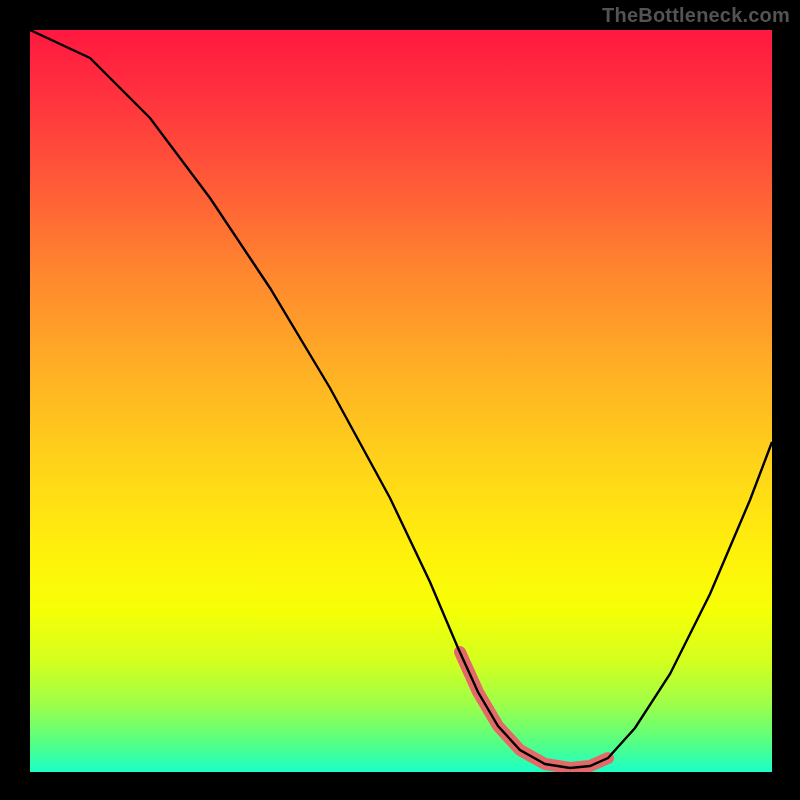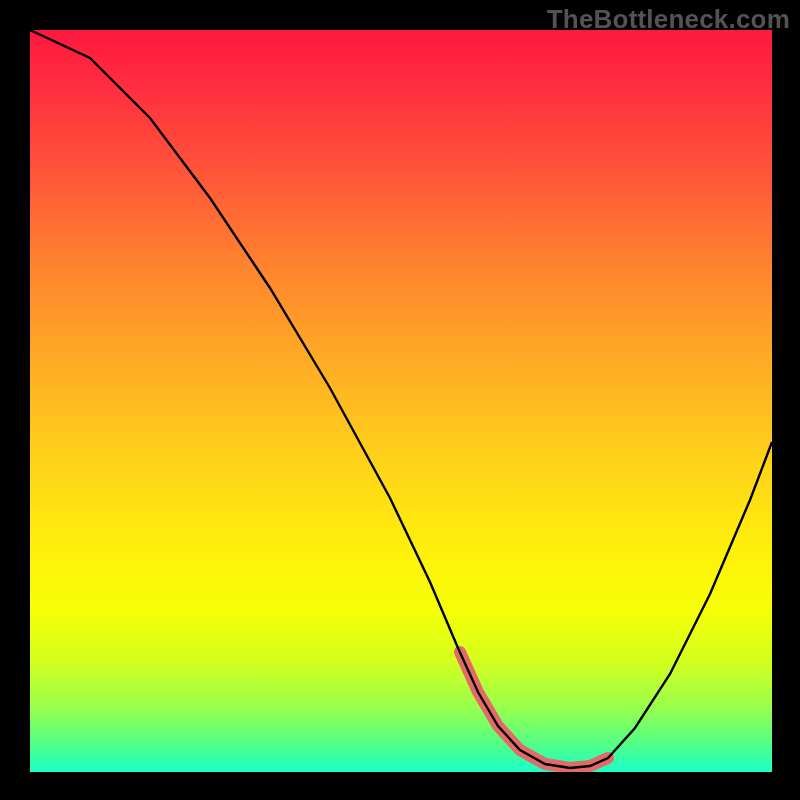--- a/index.html
+++ b/index.html
@@ -8,21 +8,21 @@
     position: relative;
     width: 800px;
     height: 800px;
     background: #000;
   }
   .watermark {
     position: absolute;
     top: 4px;
     right: 10px;
     font-family: Arial, Helvetica, sans-serif;
-    font-size: 26px;
+    font-size: 20px;
     font-weight: 600;
     color: #535353;
     letter-spacing: 0.2px;
     z-index: 5;
   }
   .plot {
     position: absolute;
     left: 30px;
     top: 30px;
     width: 742px;

